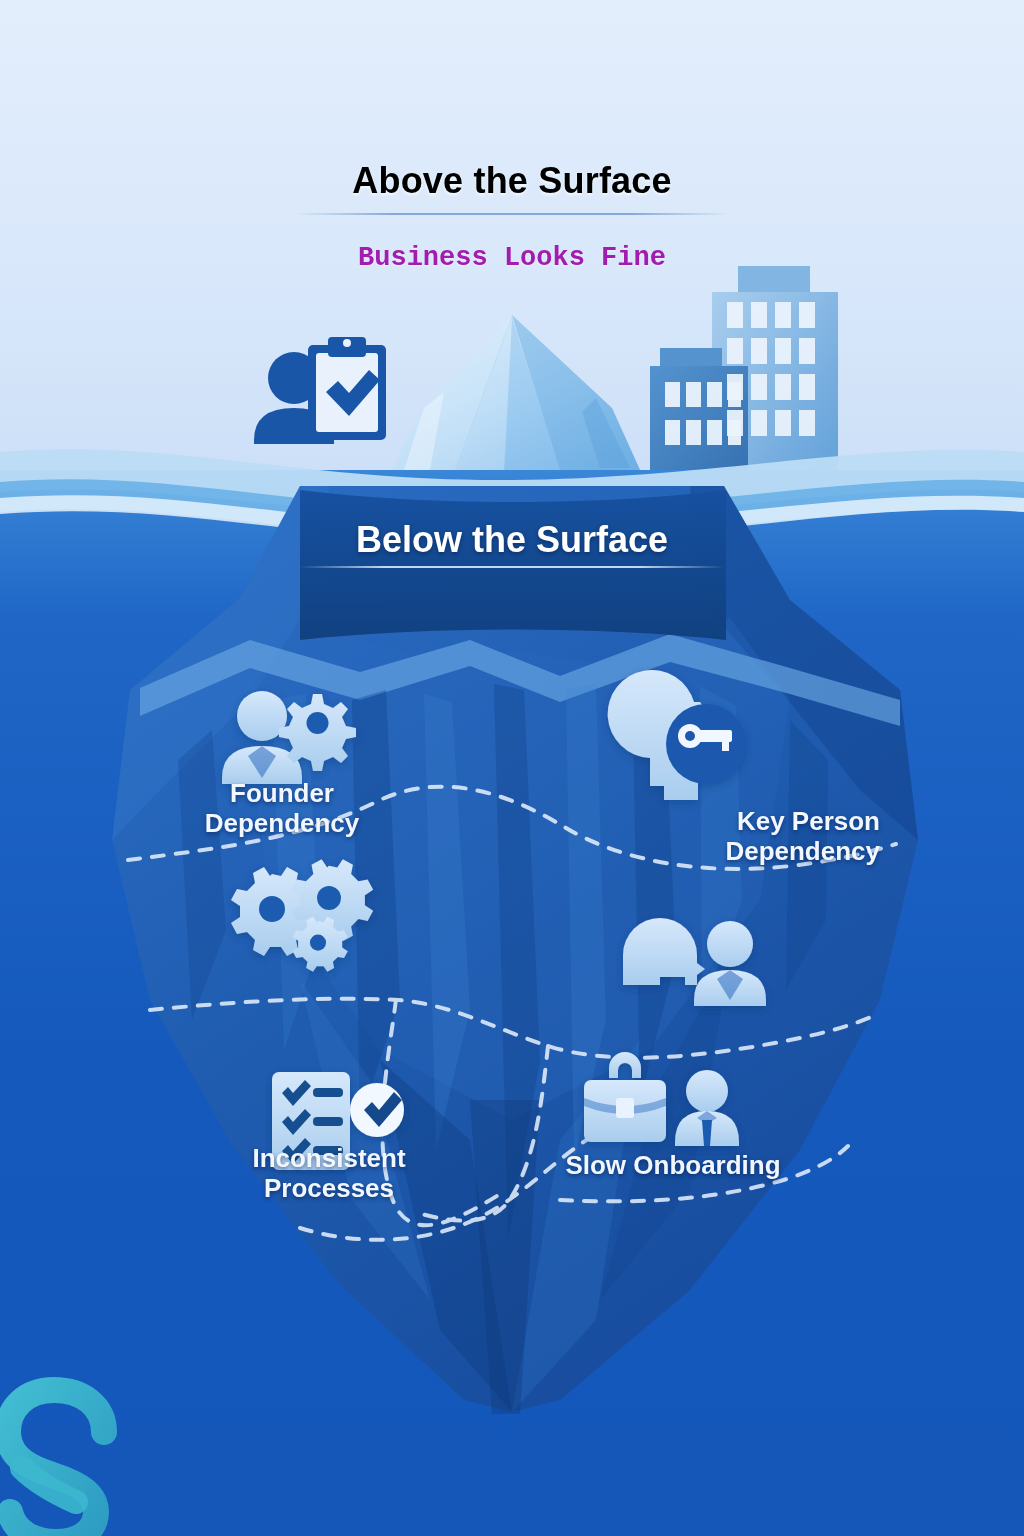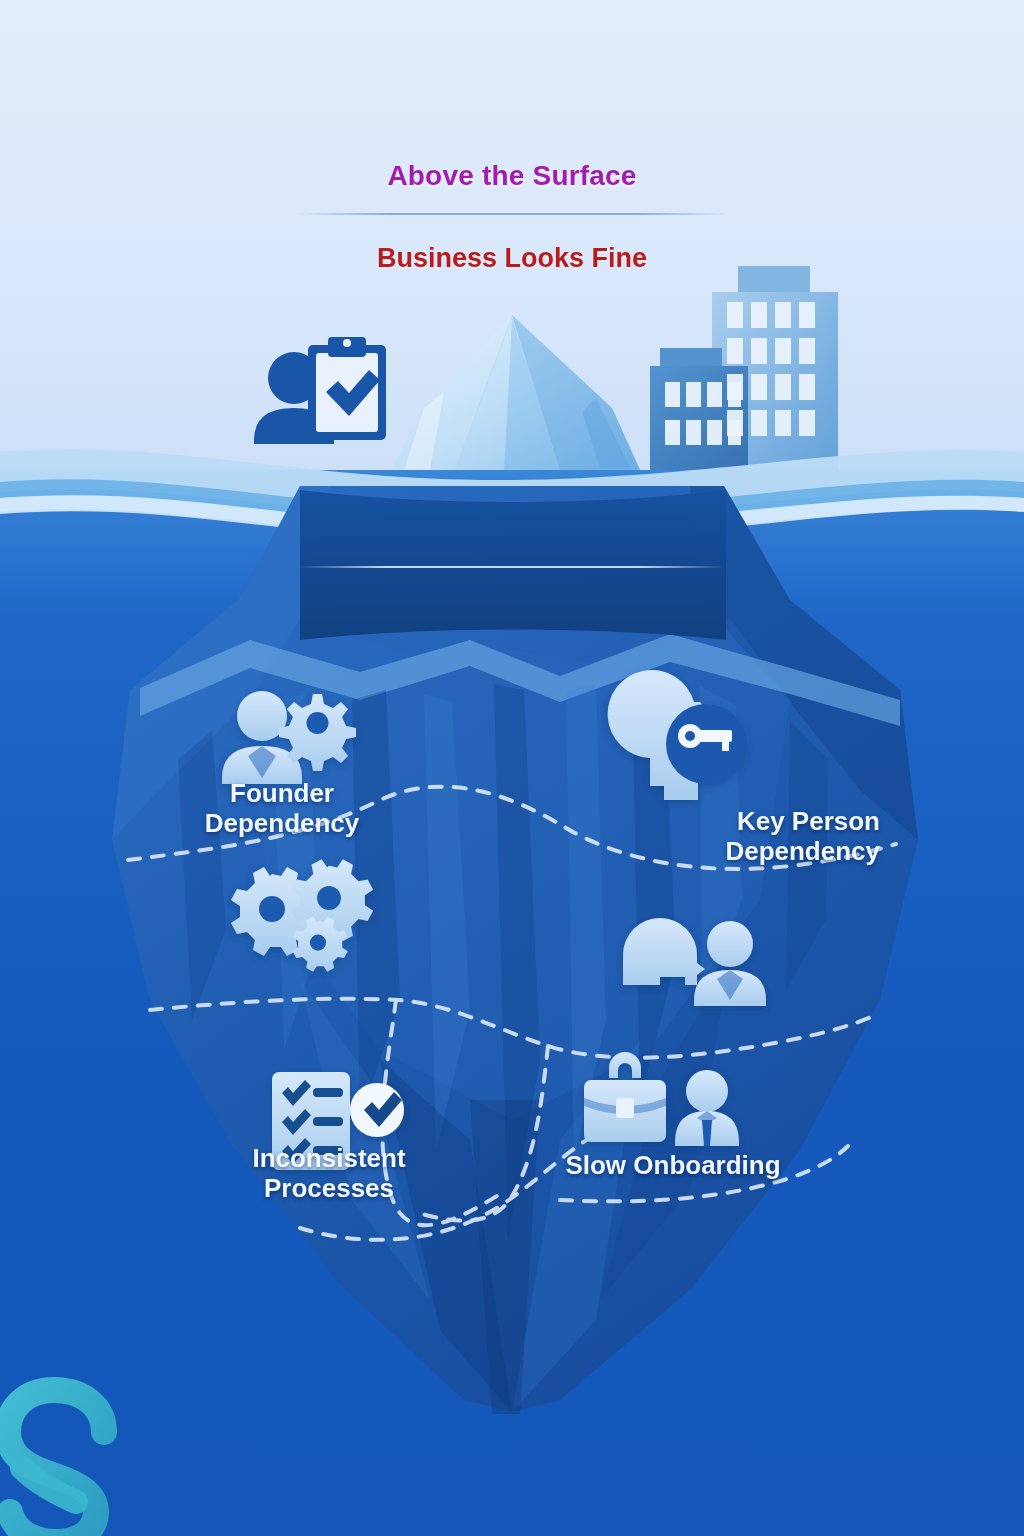--- a/index.html
+++ b/index.html
@@ -14,33 +14,34 @@
     background:#dce9fa;
     overflow:hidden;
   }
   #artboard { position:absolute; inset:0; width:1024px; height:1536px; }
 
   
   .txt { position:absolute; text-align:center; white-space:pre; }
 
   #above-title {
     left:0; right:0; top:160px;
-    font-size:28px; font-weight:bold; letter-spacing:.2px;
-    color:#a21caf;
+    font-size:36px; font-weight:bold; letter-spacing:.2px;
+    color:#000000;
     text-shadow:0 2px 3px rgba(255,255,255,.75);
   }
   #above-rule {
     position:absolute; left:295px; top:213px; width:434px; height:2px;
     background:linear-gradient(90deg, rgba(120,160,210,0) 0%, rgba(120,160,210,.85) 22%, rgba(120,160,210,.85) 78%, rgba(120,160,210,0) 100%);
   }
   #above-sub {
     left:0; right:0; top:243px;
     font-size:27px; font-weight:bold;
-    color:#b91c1c;
+    color:#a21caf;
     text-shadow:0 1px 2px rgba(255,255,255,.6);
+    font-family:Liberation Mono, monospace;
   }
 
   #below-title {
     left:0; right:0; top:519px;
     font-size:36px; font-weight:bold;
     color:#ffffff;
     text-shadow:0 2px 4px rgba(0,20,60,.45);
   }
   #below-rule {
     position:absolute; left:300px; top:566px; width:424px; height:2px;
@@ -290,20 +291,21 @@
     <g opacity="0.95">
       <path d="M104 1432 C104 1406 82 1390 54 1390 C26 1390 8 1408 8 1432 C8 1452 22 1464 44 1472 L66 1480 C84 1487 96 1496 96 1512 C96 1530 80 1542 56 1542 C32 1542 14 1530 10 1512" fill="none" stroke="url(#gLogo)" stroke-width="26" stroke-linecap="round"></path>
       <path d="M22 1468 C38 1484 58 1494 76 1502" fill="none" stroke="#3fbed0" stroke-width="24" stroke-linecap="round" opacity="0.9"></path>
     </g>
   </svg>
 
   <div class="txt" id="above-title">Above the Surface</div>
   <div id="above-rule"></div>
   <div class="txt" id="above-sub">Business Looks Fine</div>
 
+  <div class="txt" id="below-title">Below the Surface</div>
   <div id="below-rule"></div>
 
   <div class="node-label" id="lbl-founder">Founder
 Dependency</div>
   <div class="node-label" id="lbl-keyperson">Key Person
 Dependency</div>
   <div class="node-label" id="lbl-processes">Inconsistent
 Processes</div>
   <div class="node-label" id="lbl-onboard">Slow Onboarding</div>
 

